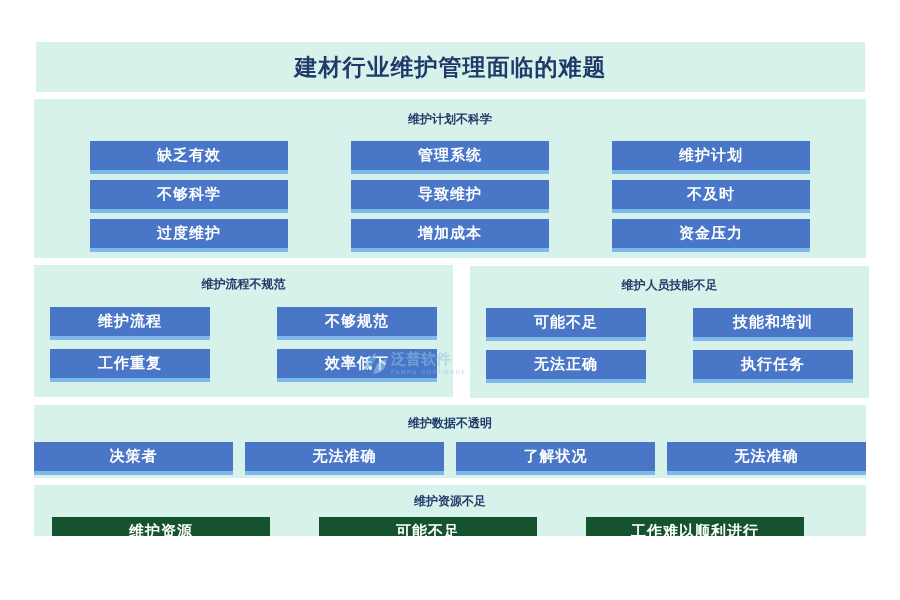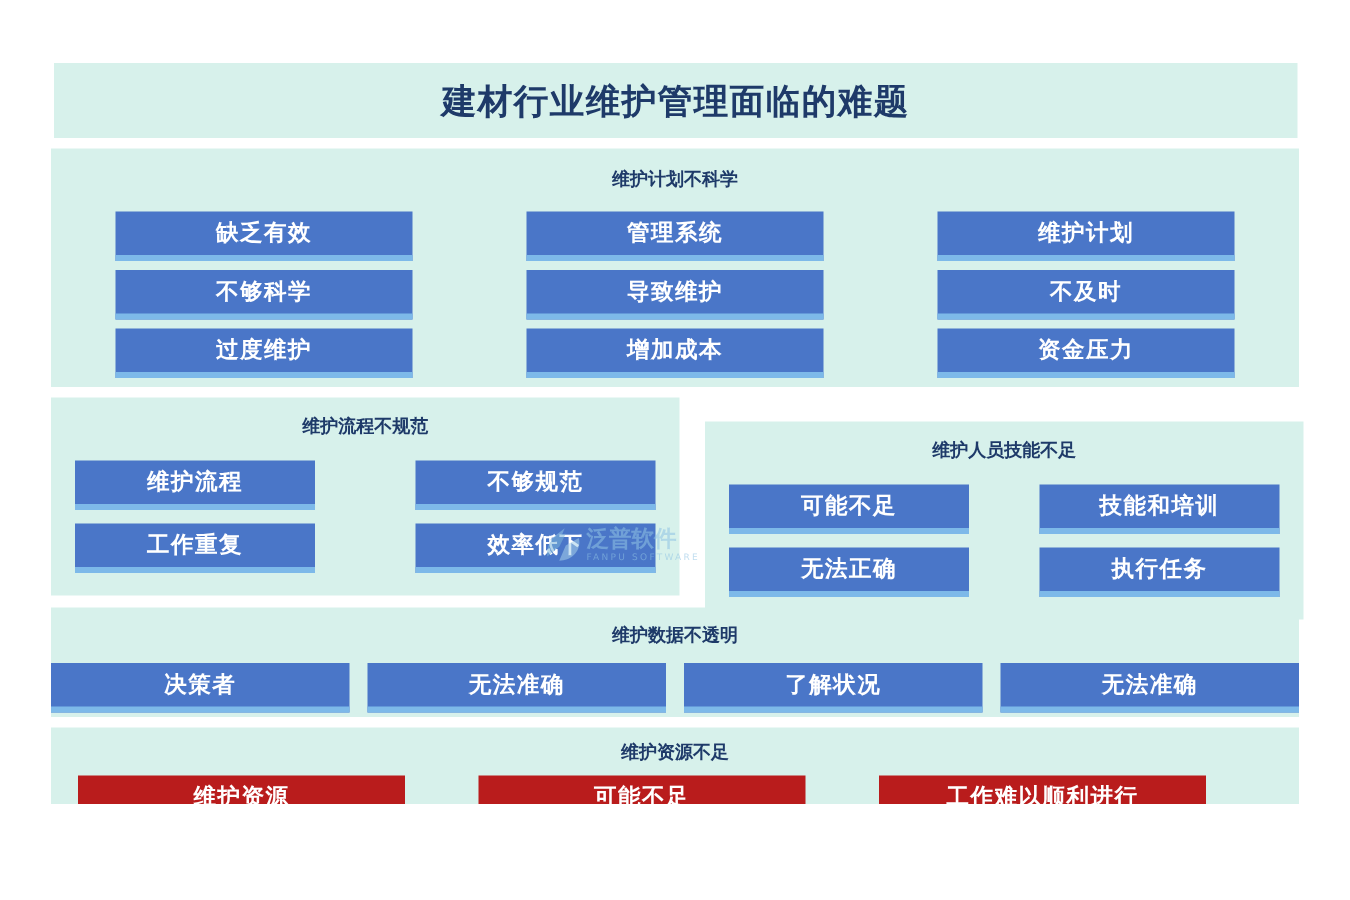--- a/index.html
+++ b/index.html
@@ -8,33 +8,33 @@
     font-family:"DejaVu Sans","Liberation Sans",sans-serif;
   }
   .panel{position:absolute;background:#d7f1eb;box-sizing:border-box;}
   
   .title-bar{left:36px;top:42px;width:829px;height:50px;display:flex;align-items:center;justify-content:center;}
   .title-text{font-size:23px;font-weight:bold;color:#1e3a69;letter-spacing:1px;}
   
   .sec-heading{font-size:12px;font-weight:bold;color:#1e3a69;text-align:center;line-height:24px;}
   .sec-plan{left:34px;top:99px;width:832px;height:159px;}
   .sec-process{left:34px;top:265px;width:419px;height:132px;}
-  .sec-skill{left:470px;top:281px;width:399px;height:132px;}
+  .sec-skill{left:470px;top:266px;width:399px;height:132px;}
   .sec-data{left:34px;top:405px;width:832px;height:73px;}
   .sec-resource{left:34px;top:485px;width:832px;height:71px;}
   
   .btn{
     box-sizing:border-box;height:33px;background:#4a76c8;border-bottom:4px solid #7db9e9;
     color:#ffffff;font-weight:bold;font-size:15px;letter-spacing:1px;
     display:flex;align-items:center;justify-content:center;flex:0 0 auto;
   }
-  .btn.teal{background:#b91c1c;border-bottom-color:#84ddce;}
+  .btn.teal{background:#14532d;border-bottom-color:#84ddce;}
   
   .sec-plan .sec-heading{margin-top:8px;}
-  .row3{display:flex;justify-content:space-between;padding:0 43px;margin-top:10px;gap:36px;}
+  .row3{display:flex;justify-content:space-between;padding:0 56px;margin-top:10px;gap:36px;}
   .row3 + .row3{margin-top:6px;}
   .row3 .btn{width:198px;}
   .sec-process .sec-heading,.sec-skill .sec-heading{margin-top:7px;}
   .row2{display:flex;justify-content:space-between;padding:0 16px;margin-top:11px;}
   .row2 + .row2{margin-top:9px;}
   .row2 .btn{width:160px;}
   .sec-data .sec-heading{margin-top:6px;}
   .row4{display:flex;justify-content:space-between;padding:0 0;margin-top:7px;}
   .row4 .btn{width:199px;}
   .sec-resource .sec-heading{margin-top:4px;}

